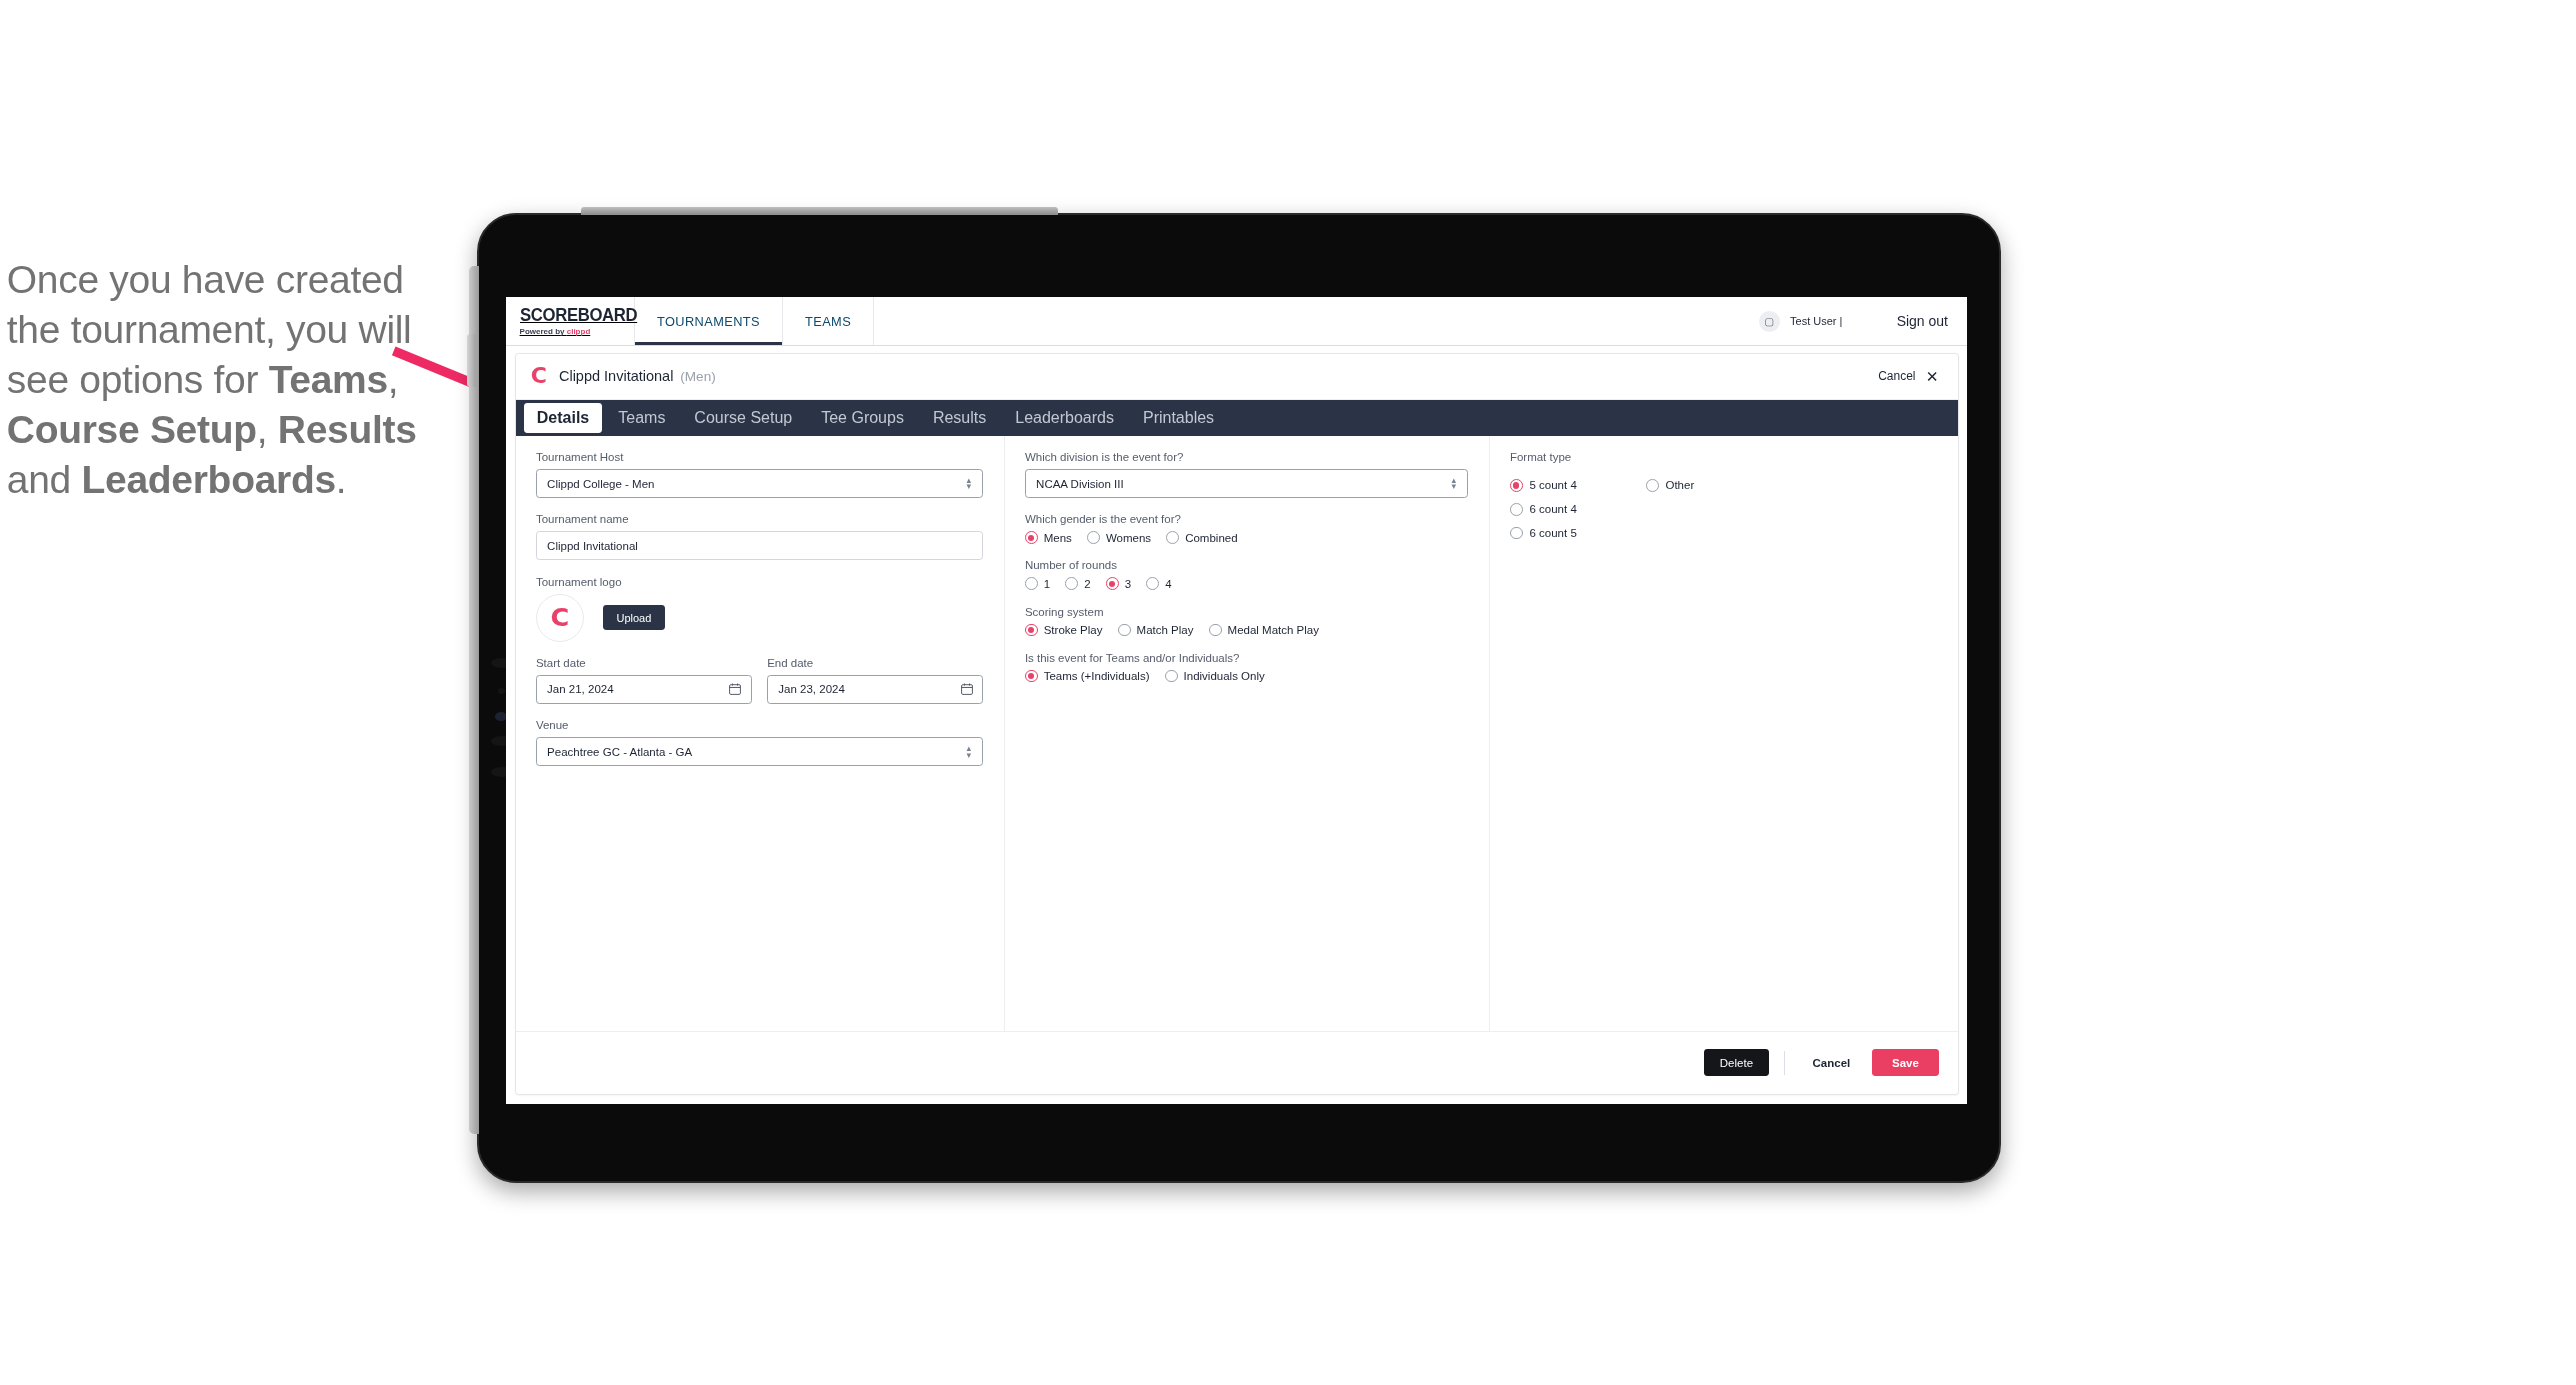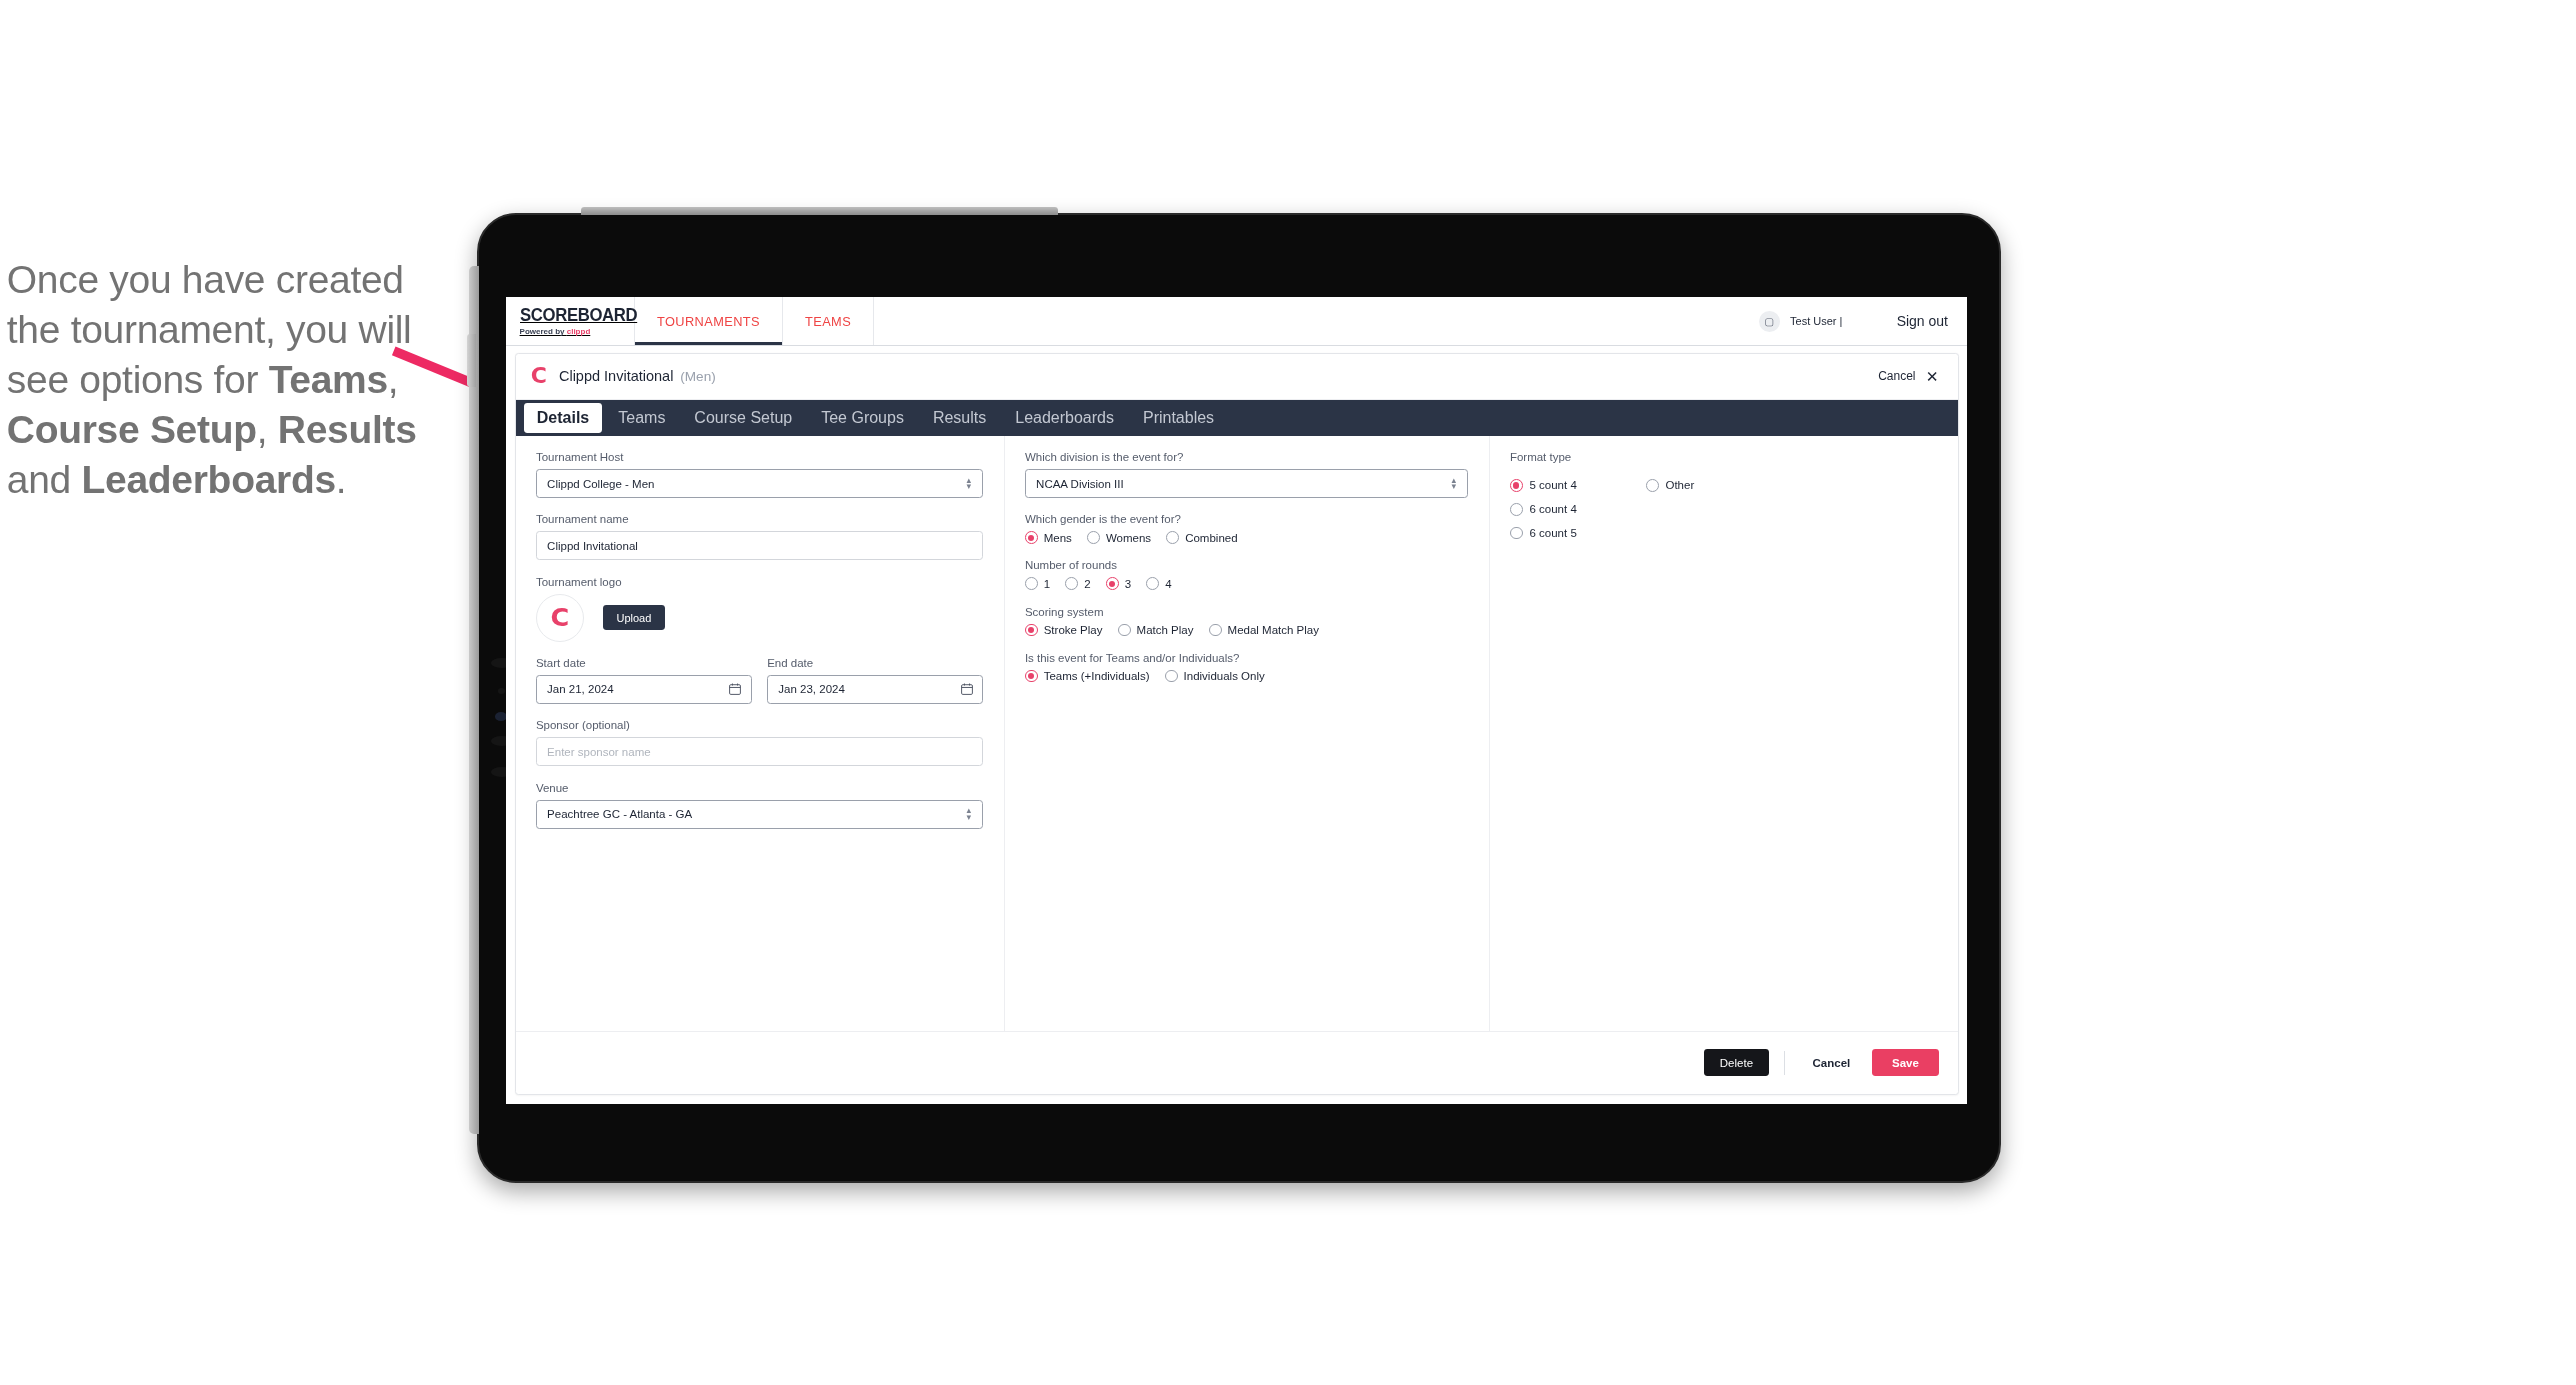--- a/index.html
+++ b/index.html
@@ -89,21 +89,21 @@
     font-size: 18px; font-weight: 700; letter-spacing: -0.4px;
     color: #1d2433; line-height: 1;
     transform: scaleX(0.93); transform-origin: left center;
   }
   #brand .pw {
     font-size: 8px; color: #3b4254; margin-top: 3.4px; font-weight: 600;
   }
   #brand .pw em { color: #e8416a; font-style: normal; font-weight: 700; }
   .topnav-tab {
     display: flex; align-items: center; padding: 0 22px;
-    font-size: 12.8px; letter-spacing: 0.4px; color: #ef4444;
+    font-size: 12.8px; letter-spacing: 0.4px; color: #0c4a6e;
     border-right: 0.9px solid #e6e8ec;
     position: relative; cursor: pointer;
   }
   .topnav-tab.active::after {
     content: ""; position: absolute; left: 0; right: 0; bottom: 0;
     height: 2.6px; background: #2b3446;
   }
   #topnav-spacer { flex: 1; }
   #user-area {
     display: flex; align-items: center; gap: 10.2px; padding-right: 19px;
@@ -347,26 +347,20 @@
                 <svg class="cal-ico" width="12" height="12" viewBox="0 0 14 14">
                   <rect x="0.7" y="2" width="12.6" height="11.3" rx="1.4" fill="none" stroke="#4a5160" stroke-width="1.1"></rect>
                   <line x1="0.7" y1="5.2" x2="13.3" y2="5.2" stroke="#4a5160" stroke-width="1.1"></line>
                   <line x1="4" y1="0.6" x2="4" y2="3" stroke="#4a5160" stroke-width="1.1"></line>
                   <line x1="10" y1="0.6" x2="10" y2="3" stroke="#4a5160" stroke-width="1.1"></line>
                 </svg>
               </div>
             </div>
           </div>
 
-          <div class="group">
-            <div class="field-label">Sponsor (optional)</div>
-            <div class="control light">
-              <span class="ph">Enter sponsor name</span>
-            </div>
-          </div>
 
           <div class="group">
             <div class="field-label">Venue</div>
             <div class="control">
               <span>Peachtree GC - Atlanta - GA</span>
               <span class="spinner">
                   <span>▲</span>
                   <span>▼</span>
                 </span>
             </div>

